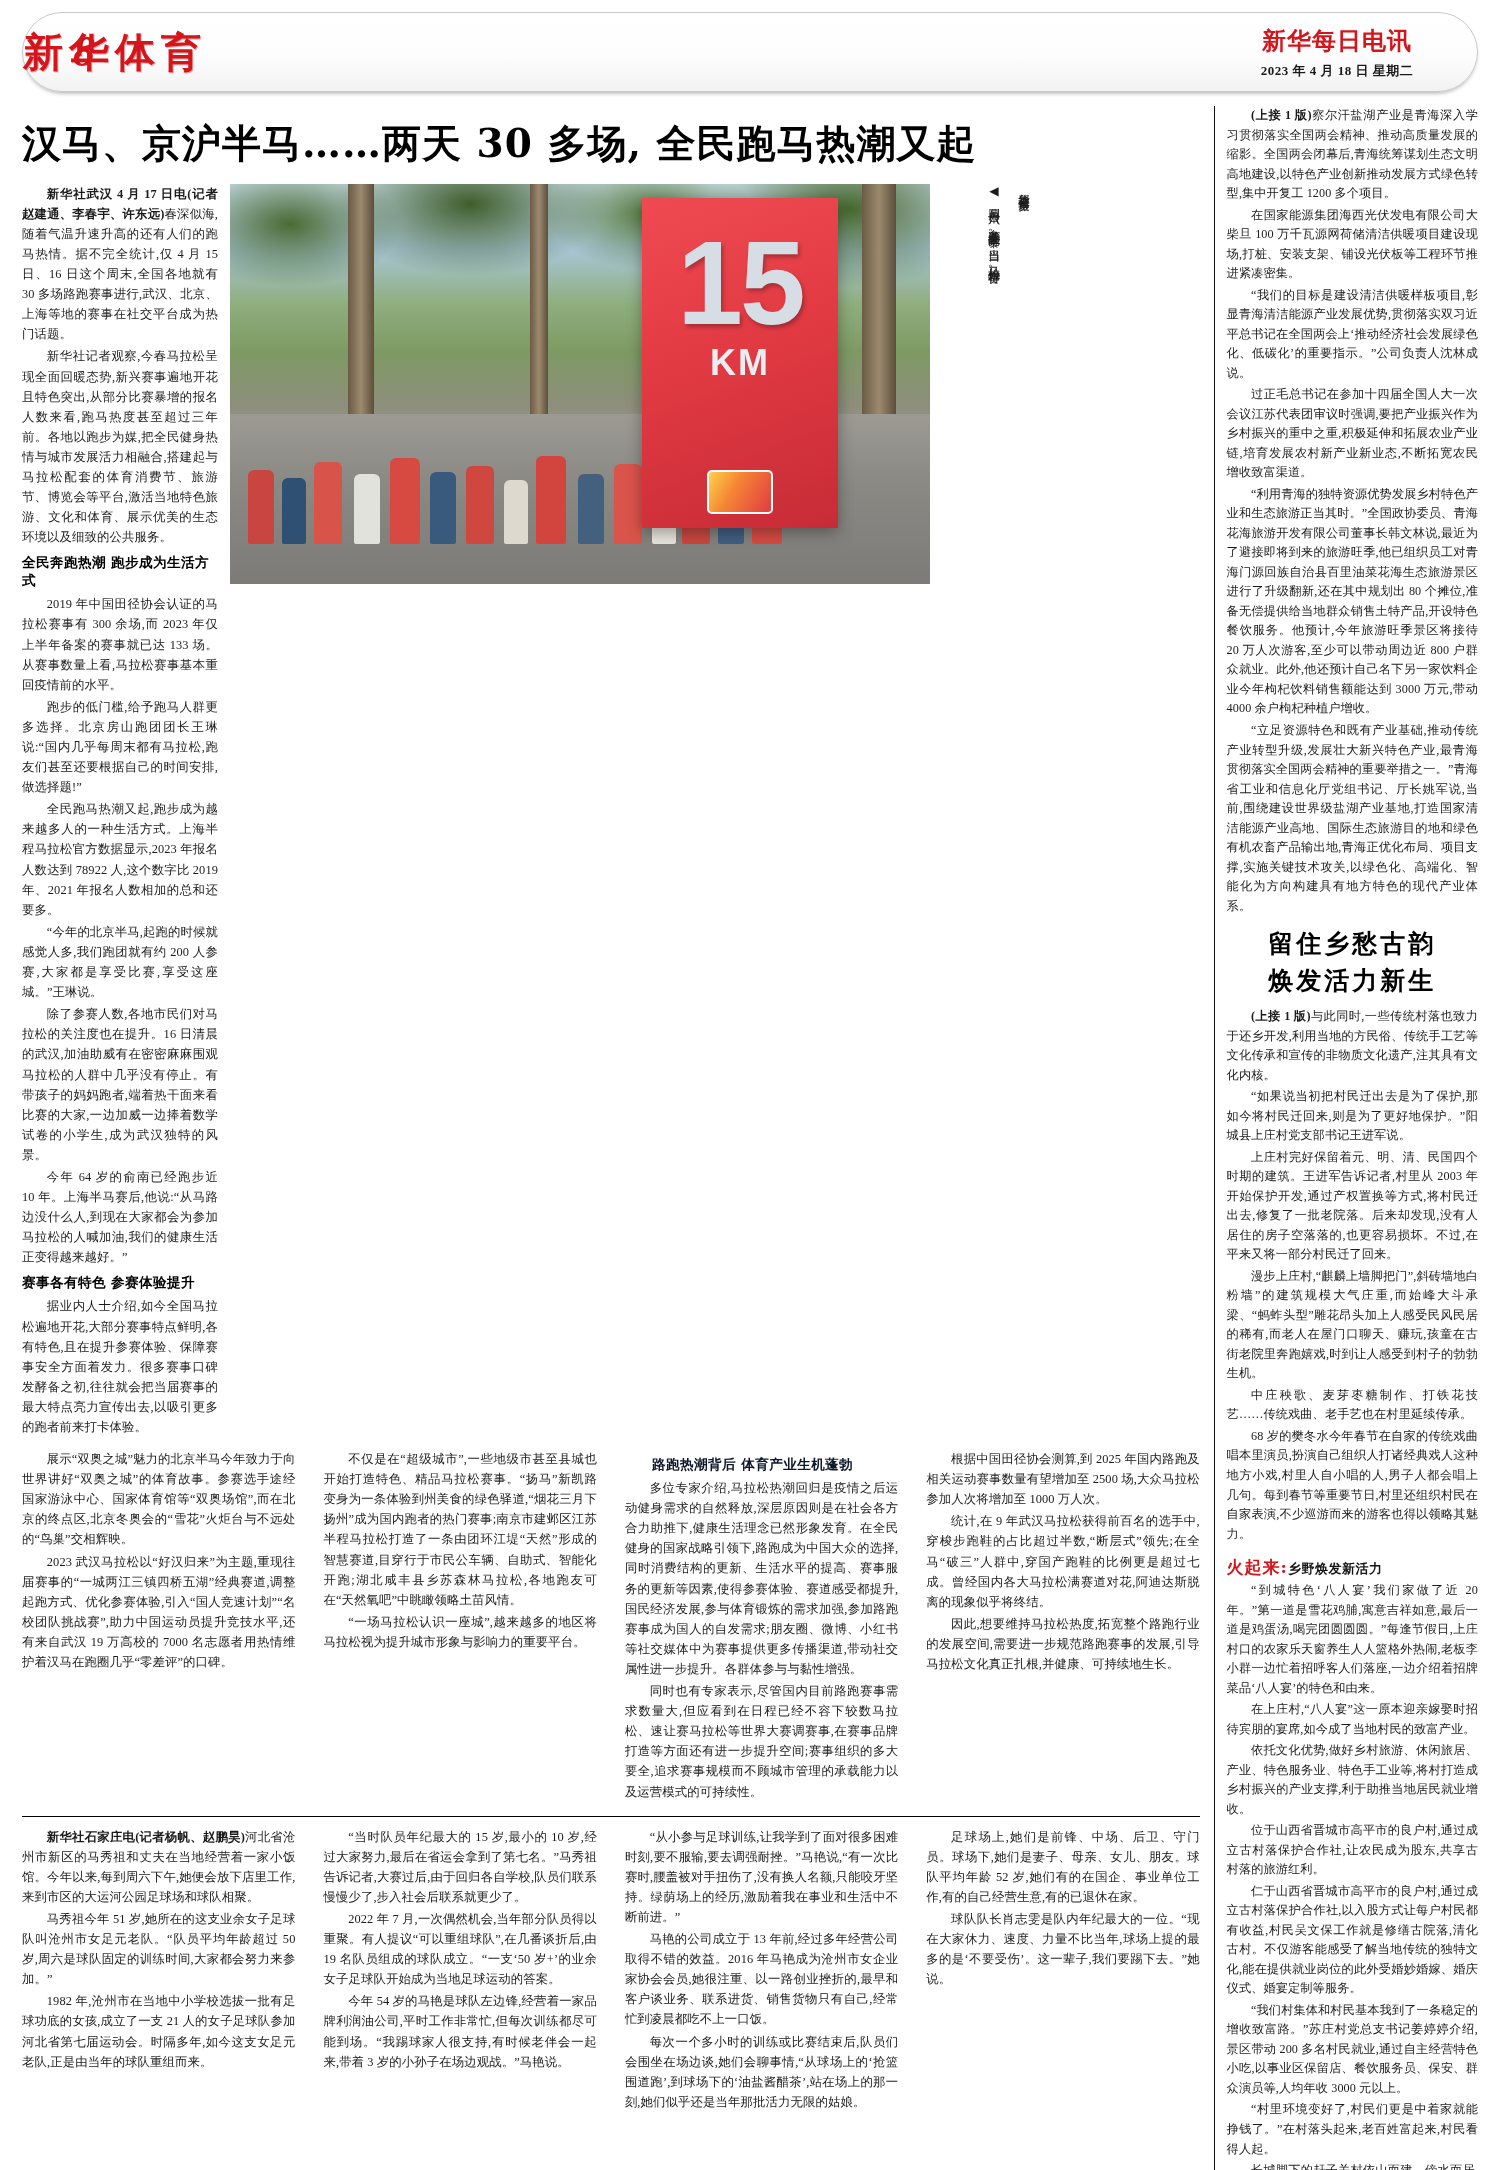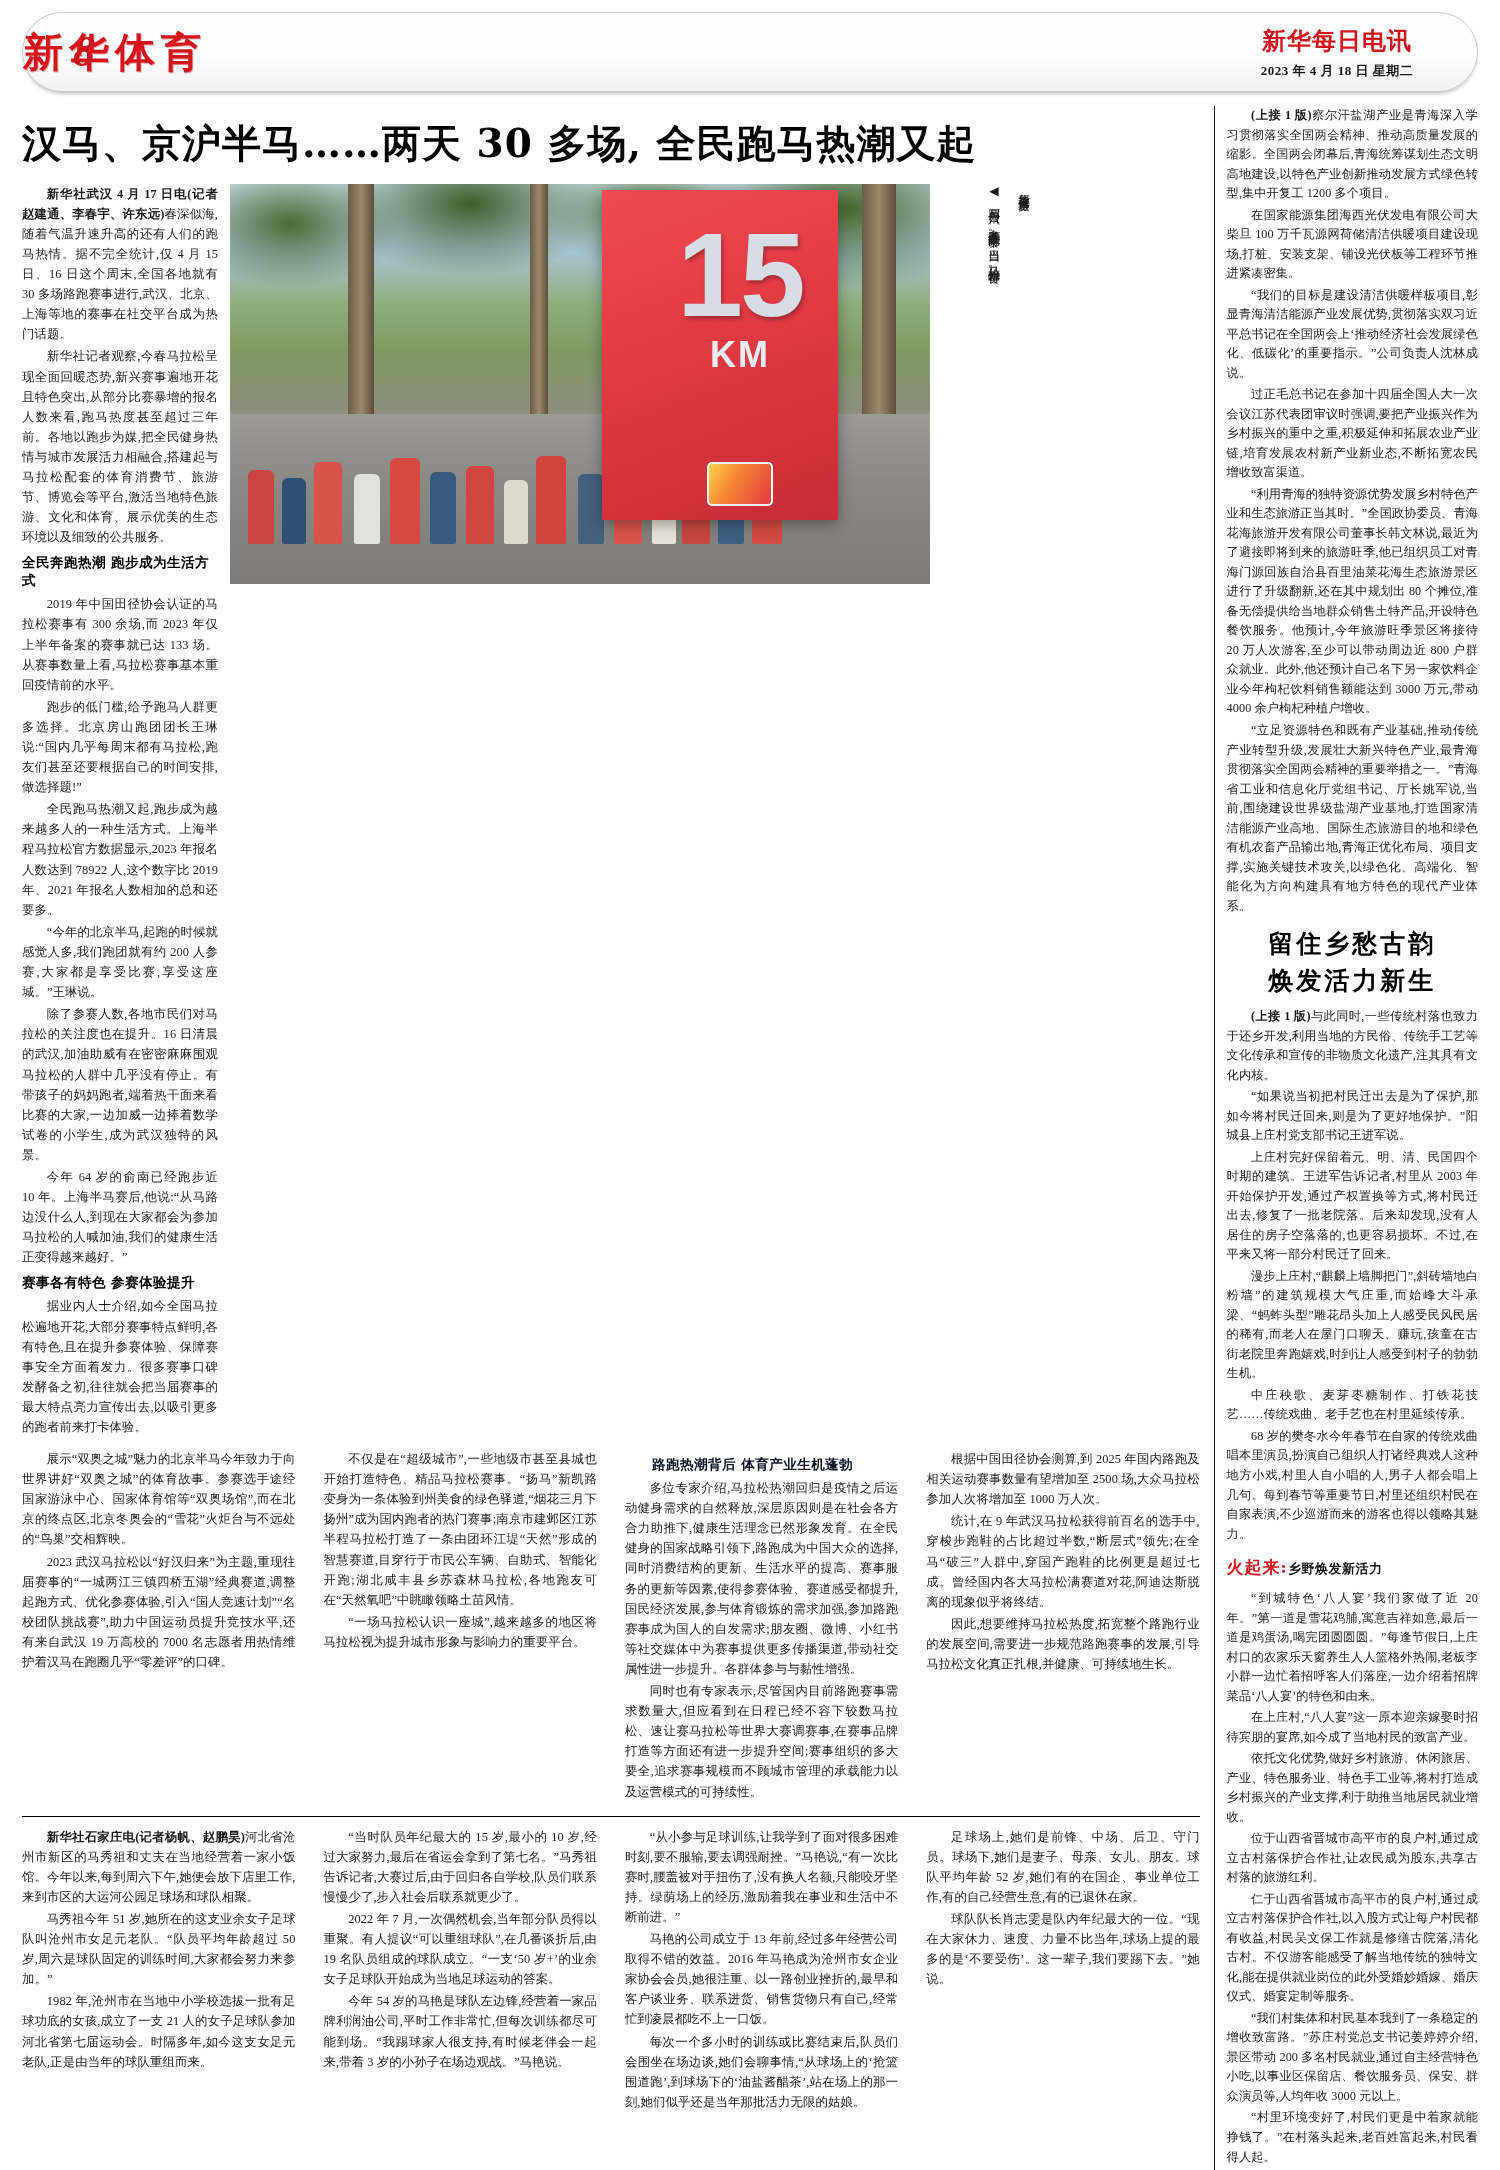--- a/index.html
+++ b/index.html
@@ -82,24 +82,24 @@
        radial-gradient(ellipse 160px 90px at 60px 40px,#4b6b35 0%,rgba(75,107,53,0) 70%),
        radial-gradient(ellipse 190px 100px at 240px 20px,#3f5e2c 0%,rgba(63,94,44,0) 72%),
        radial-gradient(ellipse 150px 80px at 420px 30px,#567a3c 0%,rgba(86,122,60,0) 70%),
        radial-gradient(ellipse 200px 110px at 620px 25px,#47682f 0%,rgba(71,104,47,0) 72%);}
   .ph-trunk{position:absolute;width:26px;top:0;bottom:120px;background:linear-gradient(90deg,#6b5b46,#9c8a6e,#5d4e3b);}
   .ph-road{position:absolute;left:0;right:0;bottom:0;height:170px;
      background:linear-gradient(180deg,#9c9a93 0%,#8b8984 40%,#7d7b77 100%);}
   .ph-crowd{position:absolute;left:0;right:0;bottom:40px;height:150px;}
   .runner{position:absolute;bottom:0;border-radius:6px 6px 2px 2px;}
   .kmsign{
-    position:absolute;right:92px;top:6px;width:196px;height:330px;
+    position:absolute;right:92px;top:14px;width:196px;height:330px;
     background:linear-gradient(160deg,#ef4a52 0%,#e23a43 45%,#c72c36 100%);
     box-shadow:0 4px 14px rgba(0,0,0,.35);
-    display:flex;flex-direction:column;align-items:center;justify-content:flex-start;padding-left:40px;
+    display:flex;flex-direction:column;align-items:center;justify-content:flex-start;
   }
   .kmsign .num{
     color:#d7dde4;font-family:"Liberation Sans",sans-serif;font-weight:700;
     font-size:118px;line-height:1;margin-top:26px;letter-spacing:-3px;
     text-shadow:2px 3px 4px rgba(0,0,0,.28);
   }
   .kmsign .km{
     color:#e8edf2;font-family:Liberation Sans, sans-serif;font-weight:700;
     font-size:36px;letter-spacing:2px;
   }
@@ -116,21 +116,21 @@
     font-size:11.4px;letter-spacing:1px;color:#1b1b1b;height:400px;}
 
   
   .right-col p.t{font-size:12.2px;line-height:1.6;}
   .r-head{
     text-align:center;font-family:"DejaVu Serif",serif;font-weight:700;
     font-size:25px;line-height:1.3;letter-spacing:3px;margin:12px 0 10px 0;color:#000;
   }
   .r-kicker{
     color:#d4151b;font-family:"DejaVu Serif",serif;font-weight:700;font-size:17px;
-    letter-spacing:1px;margin:12px 0 10px 0;
+    letter-spacing:1px;margin:12px 0 2px 0;
   }
 </style>
 </head>
 <body>
 
 <div class="page">
 
   <div class="masthead">
     <div class="page-number">8</div>
     <div class="masthead-title">新华体育</div>

